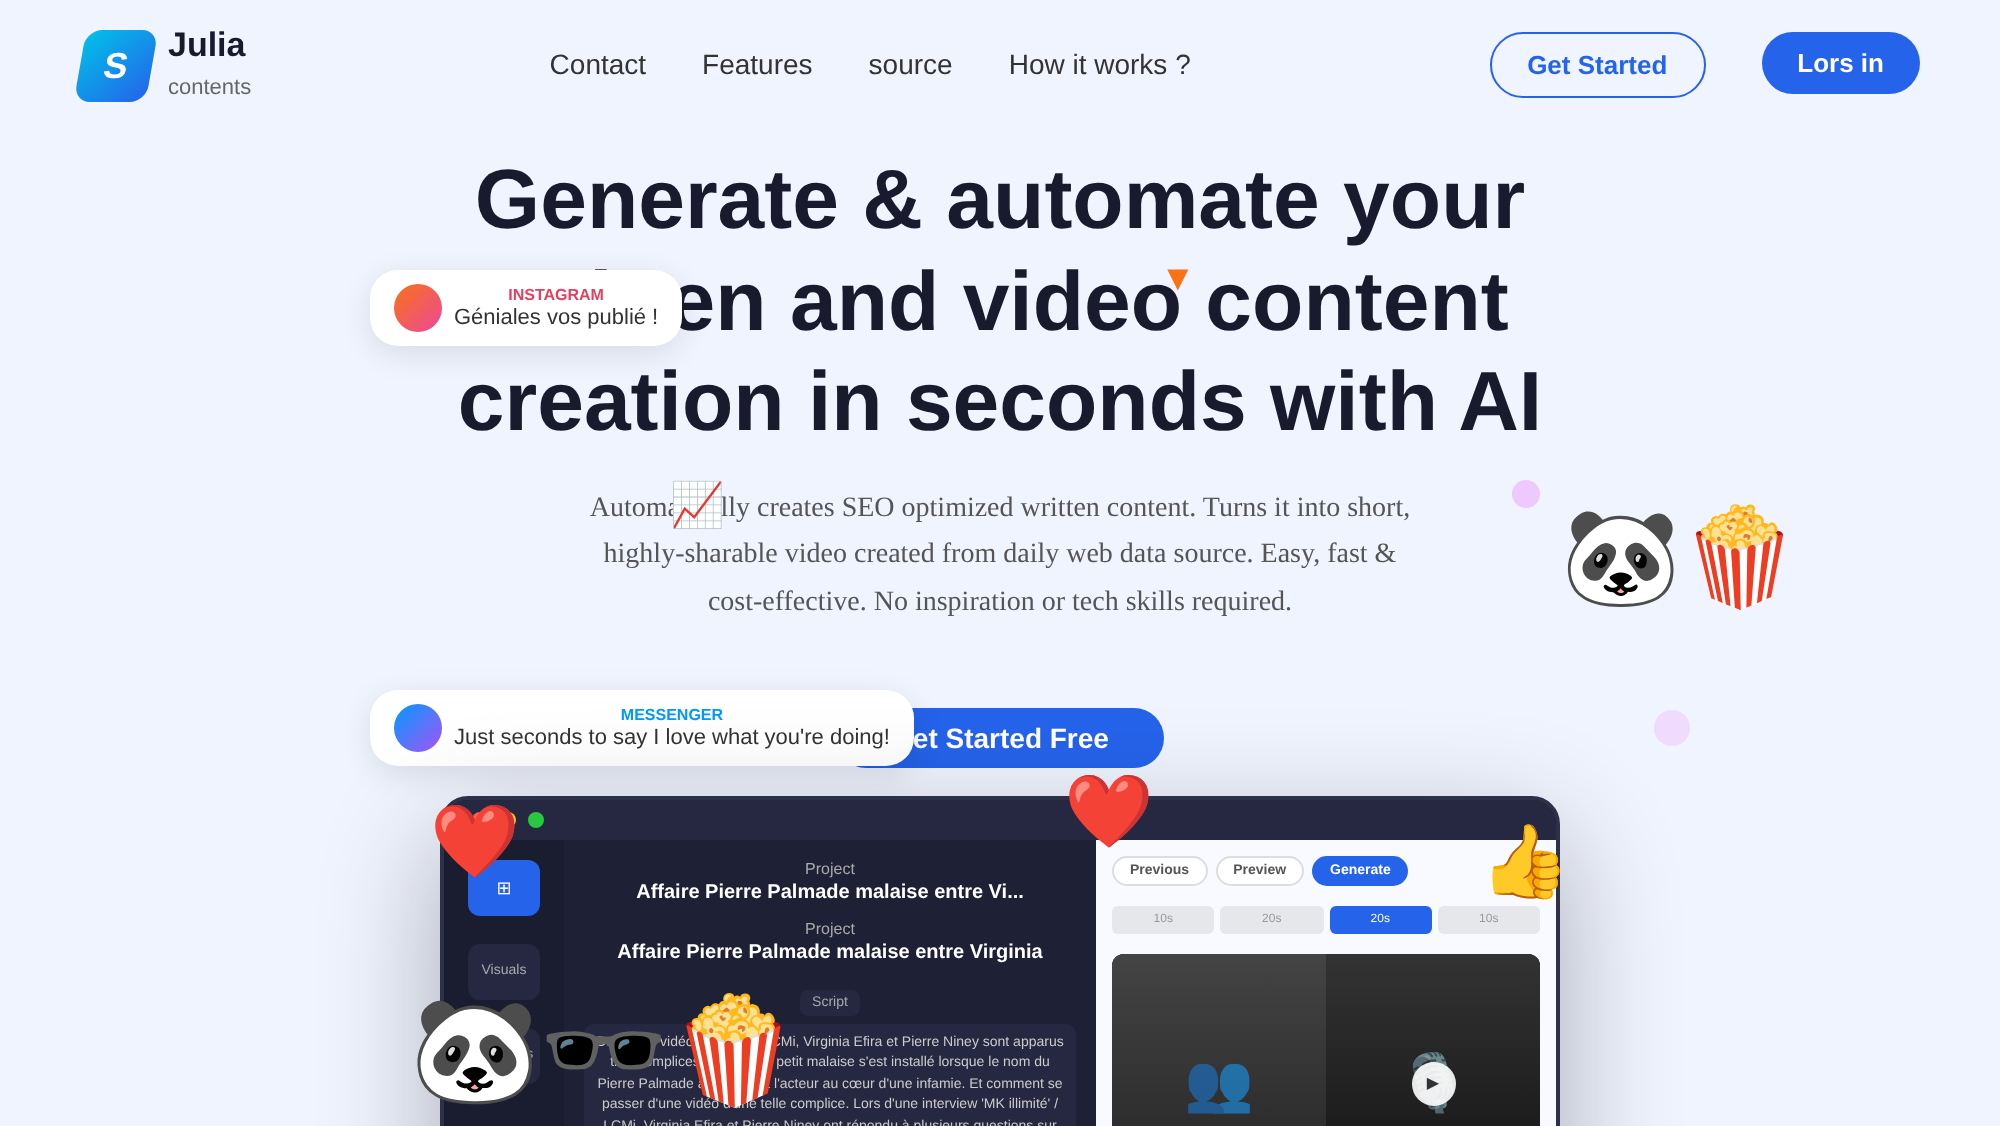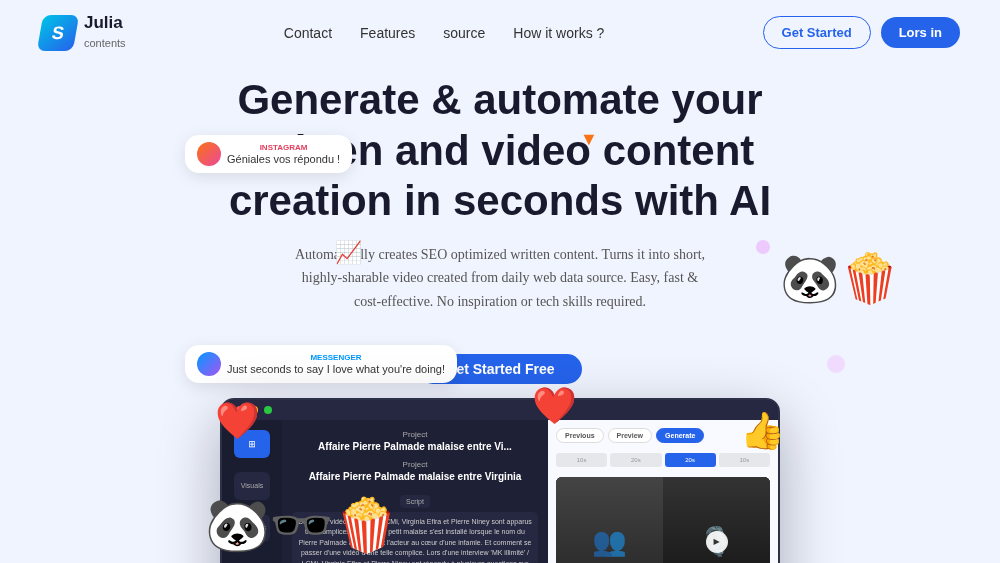--- a/index.html
+++ b/index.html
@@ -58,22 +58,22 @@
       list-style: none;
     }
     .nav-links a {
       text-decoration: none;
       color: #333;
       font-size: 14px;
       font-weight: 500;
     }
     .nav-actions {
       display: flex;
-      align-items: center;
-      gap: 10px;
+      align-items: flex-start;
+      gap: 28px;
     }
     .btn-outline {
       padding: 8px 18px;
       border: 1.5px solid #2563eb;
       border-radius: 20px;
       background: transparent;
       color: #2563eb;
       font-size: 13px;
       font-weight: 600;
       cursor: pointer;
@@ -442,21 +442,21 @@
   </div>
 </nav>
 
 <section class="hero">
 
   
   <div class="bubble bubble-insta">
     <div class="bubble-avatar"></div>
     <div>
       <span class="bubble-label">INSTAGRAM</span>
-      <span class="bubble-text">Géniales vos répondu !</span>
+      <span class="bubble-text">Géniales vos publié !</span>
     </div>
   </div>
 
   
   <div class="bubble bubble-messenger">
     <div class="bubble-avatar" style="background: linear-gradient(135deg, #0099ff, #a855f7);"></div>
     <div>
       <span class="bubble-label">MESSENGER</span>
       <span class="bubble-text">Just seconds to say I love what you're doing!</span>
     </div>

